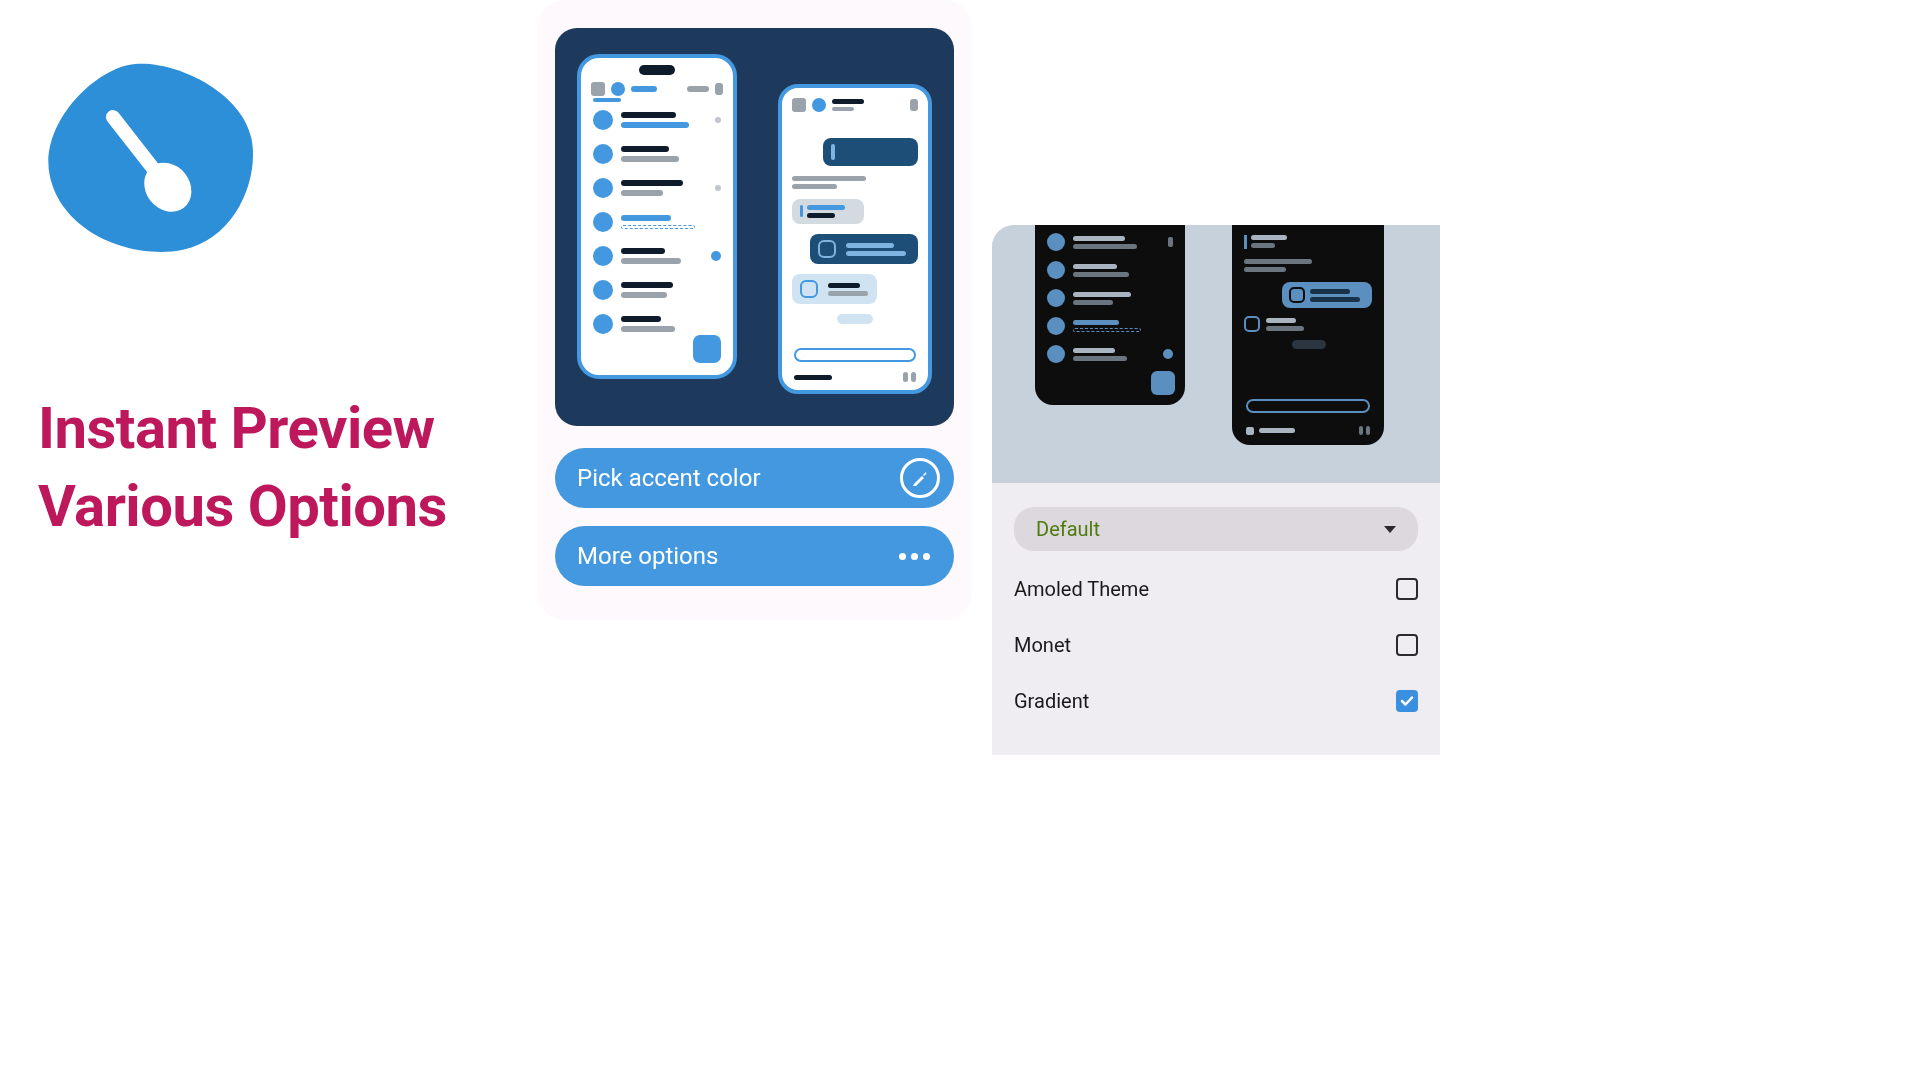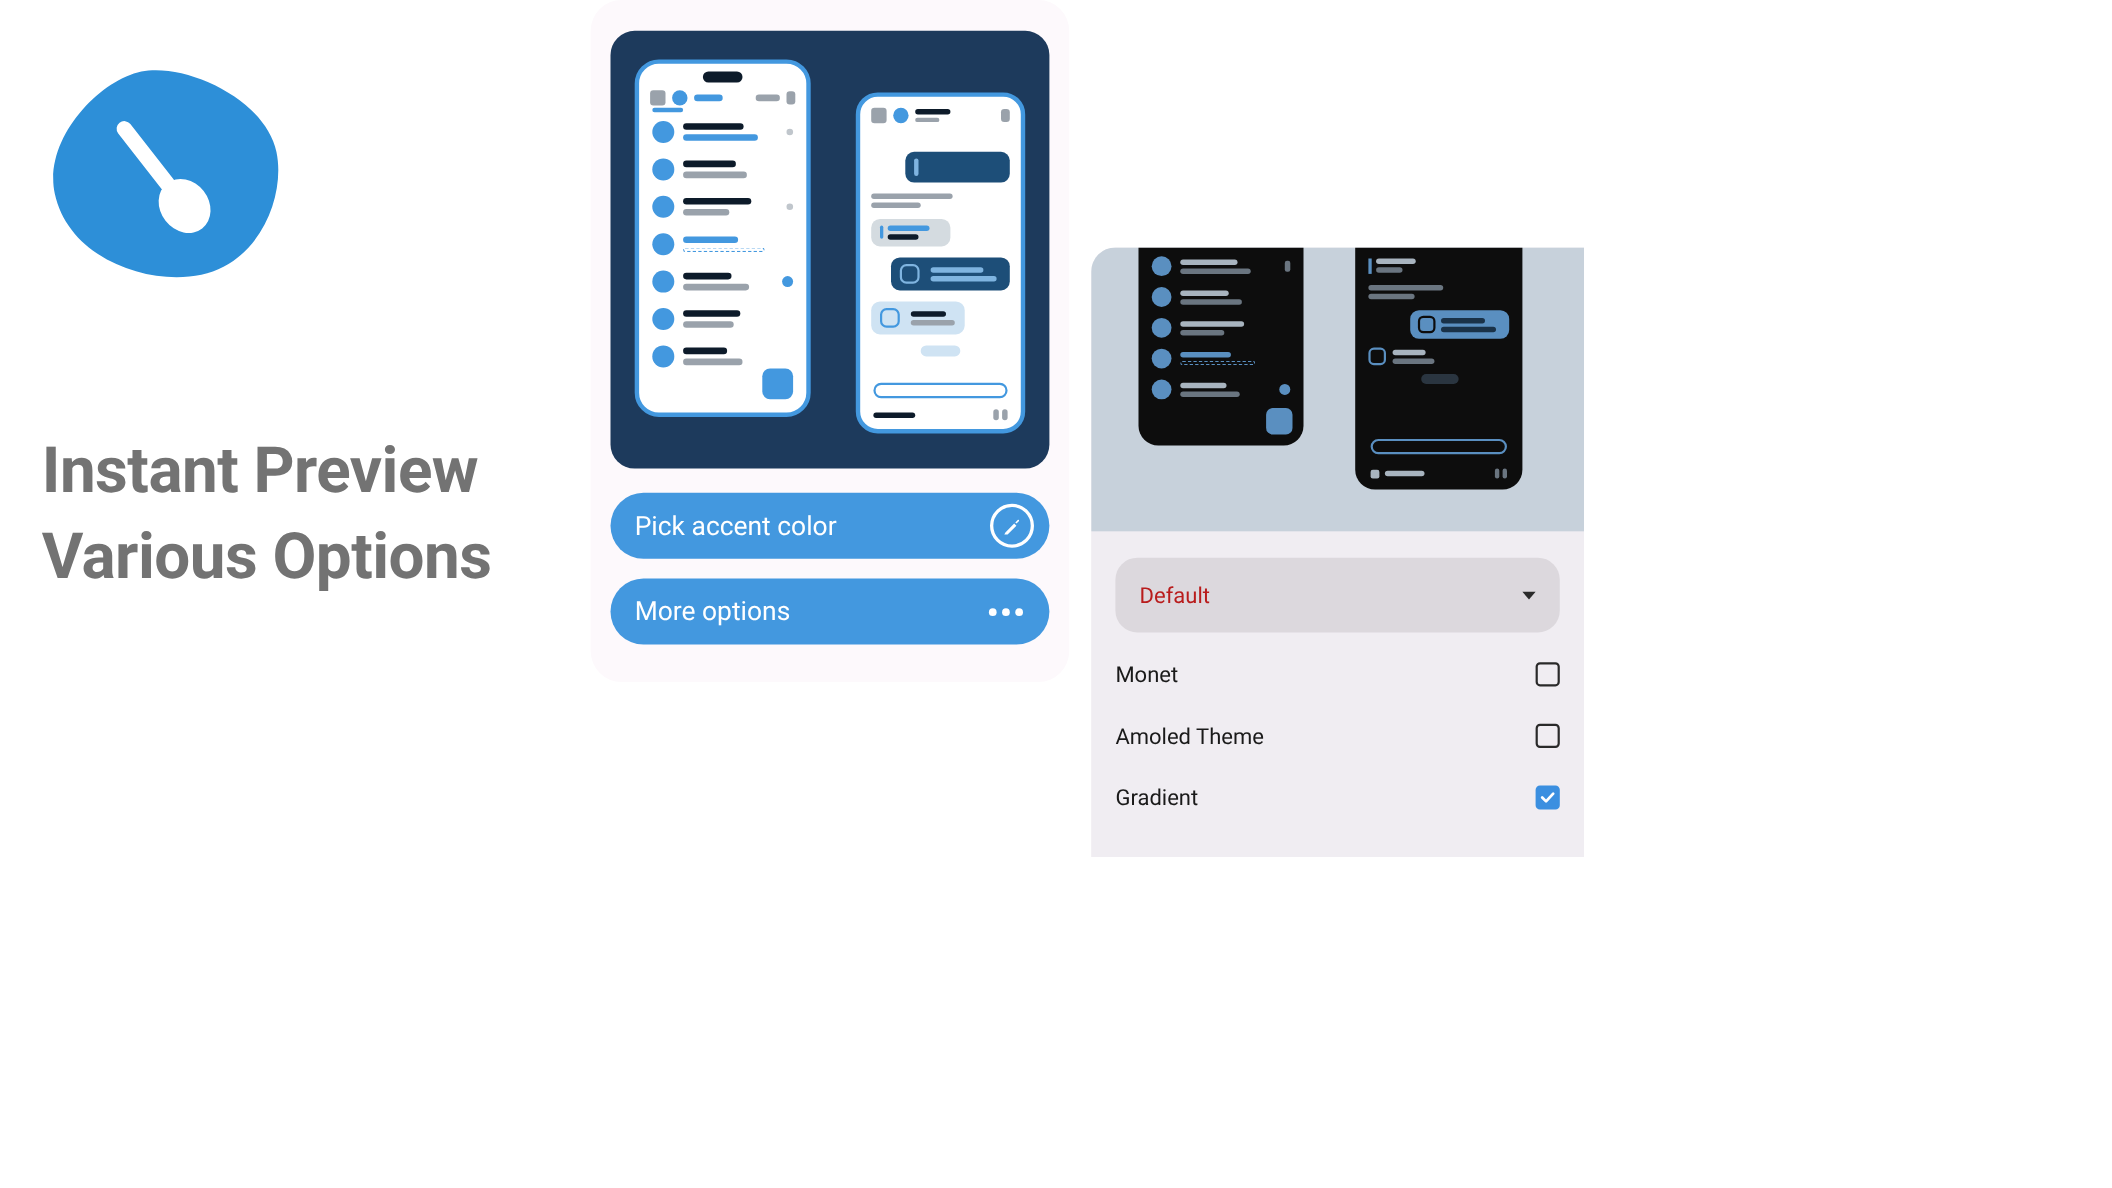--- a/index.html
+++ b/index.html
@@ -19,21 +19,21 @@
   top: 55px;
 }
 .logo {
   width: 220px;
   height: 205px;
   margin-bottom: 125px;
 }
 .headline {
   font-size: 58px;
   font-weight: 700;
-  color: #737373;
+  color: #be185d;
   line-height: 1.35;
   letter-spacing: -0.5px;
 }
 
 
 .center-card {
   position: absolute;
   left: 537px;
   top: 0;
   width: 435px;
@@ -275,29 +275,29 @@
   display: flex;
   justify-content: space-between;
   align-items: center;
 }
 
 .settings-panel {
   padding: 24px 22px 30px 22px;
 }
 .dropdown {
   width: 100%;
-  height: 68px;
+  height: 44px;
   background: #dcd8dd;
   border-radius: 20px;
   display: flex;
   align-items: center;
   justify-content: space-between;
   padding: 0 22px;
   font-size: 20px;
-  color: #b91c1c;
+  color: #4d7c0f;
   margin-bottom: 26px;
   cursor: pointer;
 }
 .chevron {
   width: 0;
   height: 0;
   border-left: 6px solid transparent;
   border-right: 6px solid transparent;
   border-top: 7px solid #2a2a2a;
 }
@@ -573,25 +573,25 @@
     </div>
   </div>
 
   <div class="settings-panel">
     <div class="dropdown">
       <span>Default</span>
       <div class="chevron"></div>
     </div>
     <div id="options-container">
         <div class="option-row">
+          <span class="option-label">Amoled Theme</span>
+          <div class="checkbox"></div>
+        </div>
+        <div class="option-row">
           <span class="option-label">Monet</span>
-          <div class="checkbox"></div>
-        </div>
-        <div class="option-row">
-          <span class="option-label">Amoled Theme</span>
           <div class="checkbox"></div>
         </div>
         <div class="option-row">
           <span class="option-label">Gradient</span>
           <div class="checkbox checked">
             <svg viewBox="0 0 14 14">
               <path d="M2 7 L5.5 10.5 L12 3.5" stroke="#ffffff" stroke-width="2.5" fill="none" stroke-linecap="round" stroke-linejoin="round"></path>
             </svg>
           </div>
         </div>

